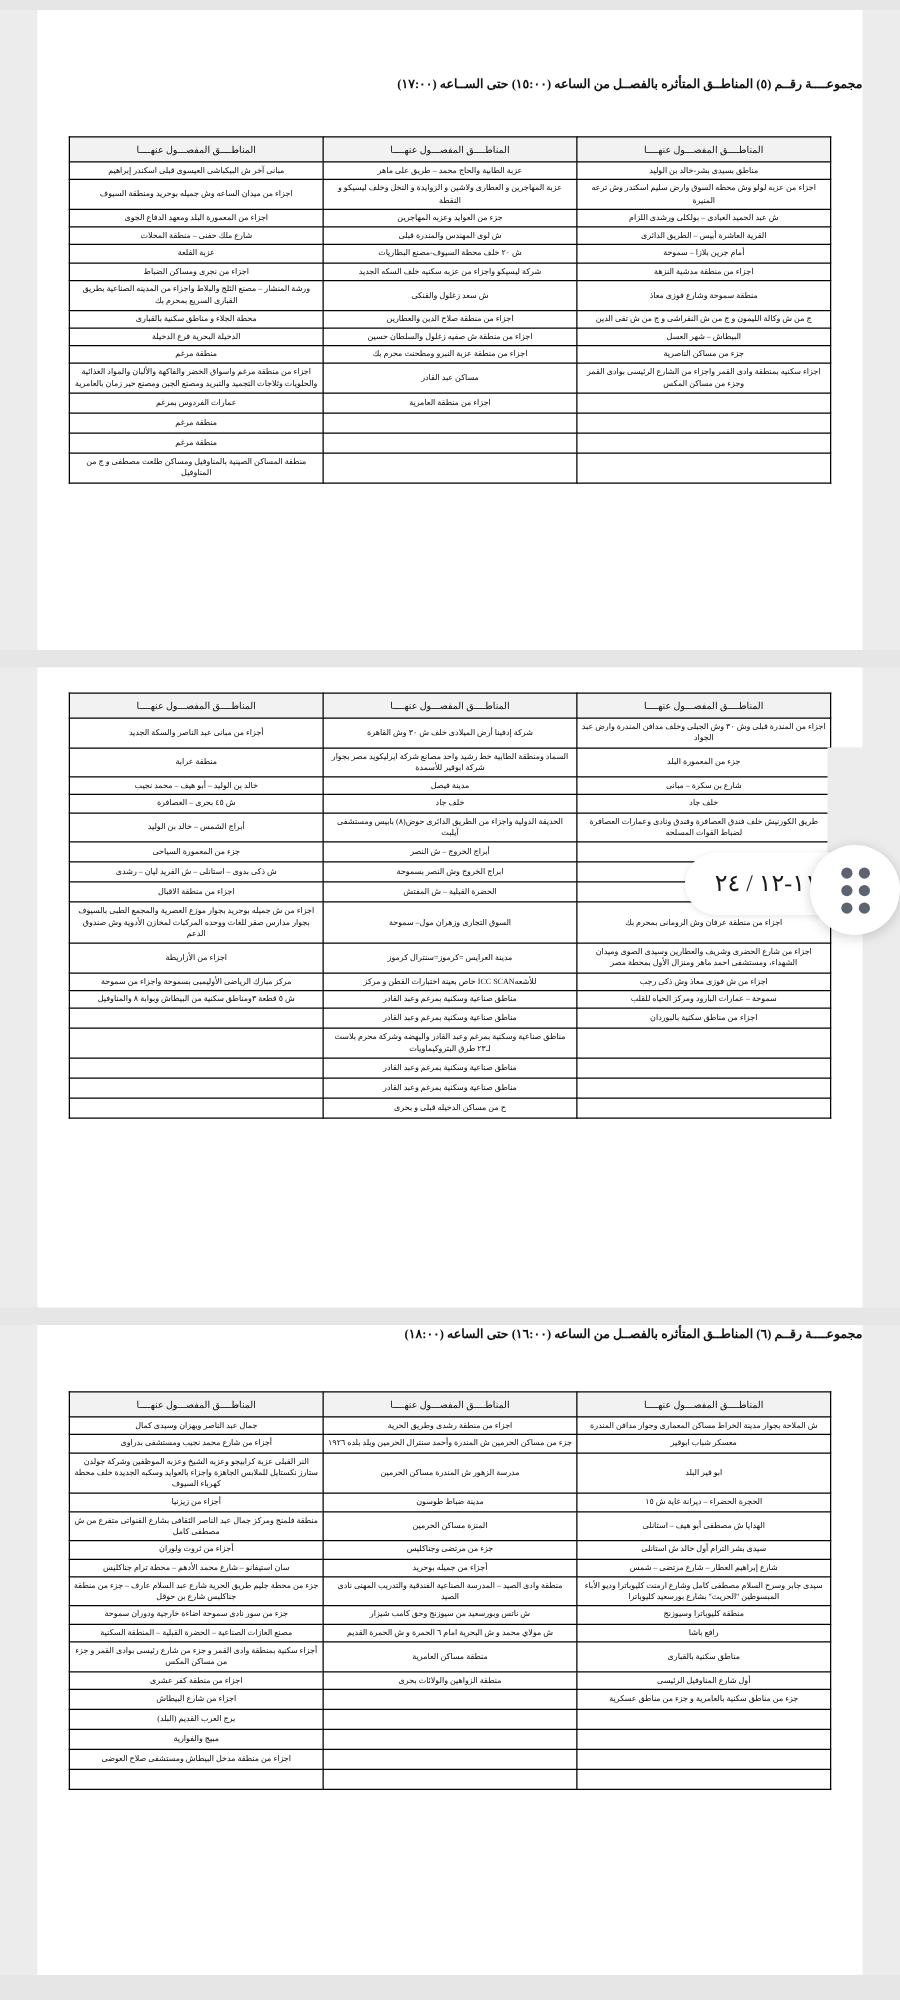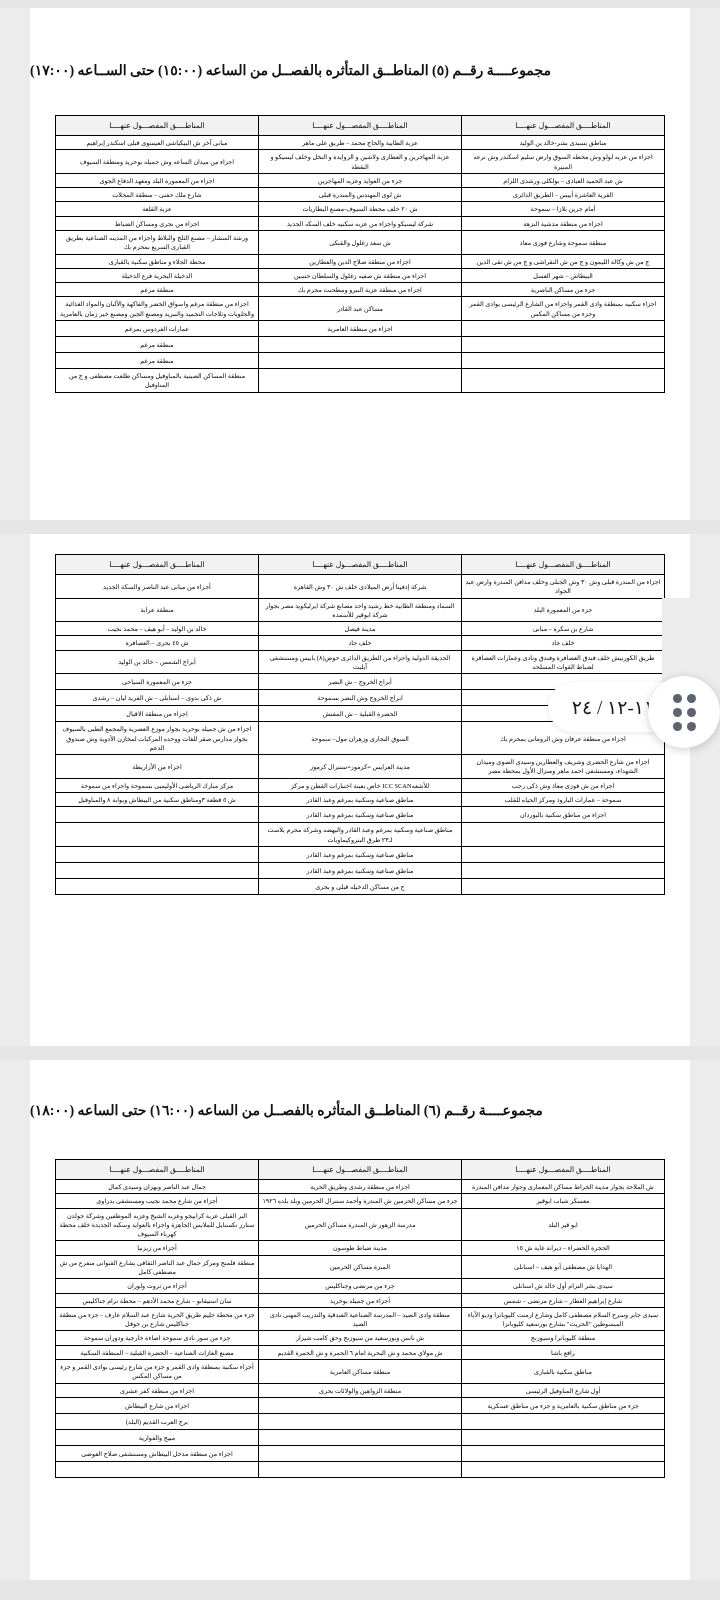--- a/index.html
+++ b/index.html
@@ -28,23 +28,23 @@
     box-sizing: border-box;
     padding: 0;
   }
   .page-gap {
     height: 14px;
     background: #e6e6e6;
   }
   .top-gap { height: 8px; background:#e6e6e6; }
 
   .page-title {
-    text-align: left;
+    text-align: right;
     font-weight: bold;
-    font-size: 14px;
+    font-size: 10px;
     color: #111;
     letter-spacing: 0px;
     direction: rtl;
     line-height: 1.5;
   }
 
   table.areas {
     border-collapse: collapse;
     width: 610px;
     margin: 0 auto;
@@ -323,21 +323,21 @@
             <td class="empty"></td>
             <td>ح من مساكن الدخيله قبلى و بحرى</td>
             <td class="empty"></td>
           </tr>
         </tbody>
     </table>
   </div>
 
   <div class="page-gap"></div>
 
-  <div class="page" style="height:520px;padding-top:40px;">
+  <div class="page" style="height:520px;">
     <div class="page-title">مجموعــــة رقــم (٦) المناطــق المتأثره بالفصــل من الساعه (١٦:٠٠) حتى الساعه (١٨:٠٠)</div>
 
     <table class="areas" style="margin-top:38px;">
       <colgroup>
           <col>
           <col>
           <col>
         </colgroup>
       <thead>
         <tr>

